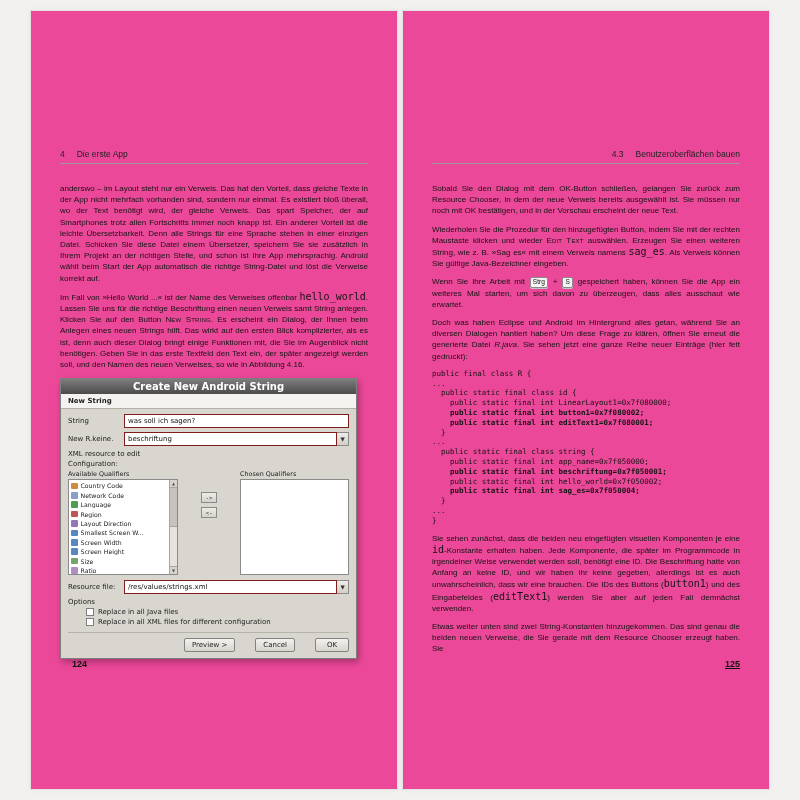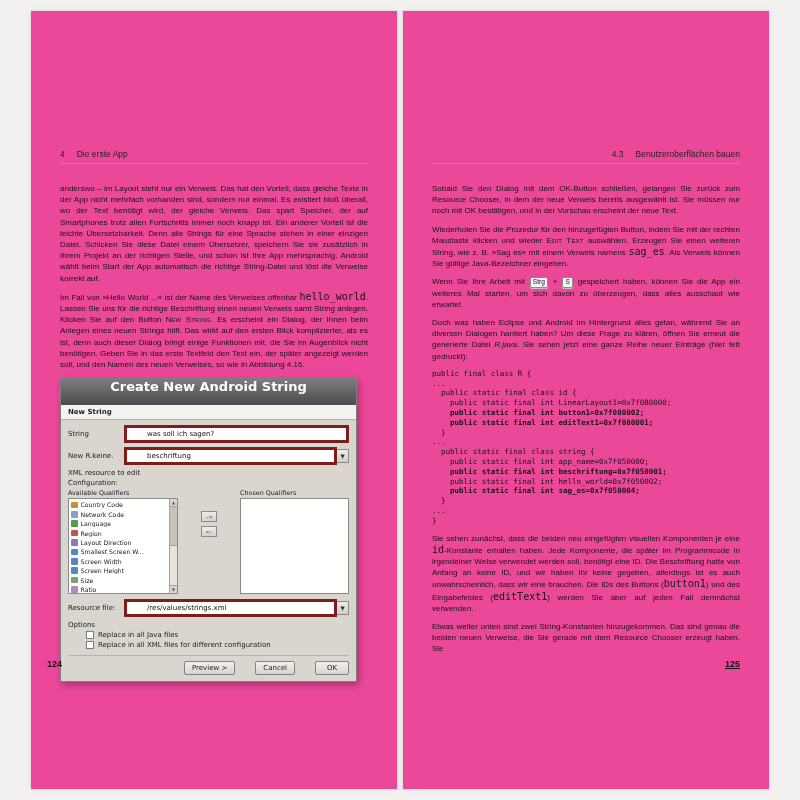--- a/index.html
+++ b/index.html
@@ -33,43 +33,43 @@
     display:inline-block;border:1px solid #8a8a8a;border-radius:2px;padding:0 2px;
     font-size:6.6px;line-height:8.2px;background:#f6f6f6;box-shadow:0 1px 0 #c2c2c2;
     margin:0 1px;vertical-align:baseline;
   }
 
   .code-block{margin:4px 0 7px 0;font-family:"DejaVu Sans Mono",monospace;font-size:7.5px;line-height:9.8px;color:#141414;}
   .code-line{white-space:pre;}
   .code-bold{font-weight:bold;}
 
   .page-number{position:absolute;top:648px;font-size:9px;font-weight:bold;color:#111;}
-  .pn-left{left:16px;}
+  .pn-left{left:41px;}
   .pn-right{right:29px;text-decoration:underline;}
 
   
   .dialog{
     width:297px;margin:8px 0 0 0;background:#d9d6cf;border:1px solid #7f7f7f;
     box-shadow:2px 3px 7px rgba(0,0,0,0.30);font-family:"DejaVu Sans",sans-serif;
     box-sizing:border-box;
   }
   .dlg-titlebar{
-    height:26px;background:linear-gradient(#7d7d7d,#4b4b4b);
-    color:#fff;text-align:center;font-size:13px;font-weight:bold;line-height:15px;
+    height:15px;background:linear-gradient(#7d7d7d,#4b4b4b);
+    color:#fff;text-align:center;font-size:10px;font-weight:bold;line-height:15px;
   }
   .dlg-banner{
     background:#f4f3f0;border-bottom:1px solid #b3b0a9;
     padding:3px 7px;font-size:7px;font-weight:bold;color:#222;
   }
   .dlg-body{padding:5px 7px 6px 7px;}
   .dlg-row{display:flex;align-items:center;margin-bottom:4px;}
   .dlg-field-label{width:56px;font-size:7px;color:#222;flex-shrink:0;}
   .dlg-input{
-    flex:1;height:12px;background:#fff;border:3px solid #7f1d1d;
-    font-size:7px;line-height:12px;padding:0 20px;color:#111;
+    flex:1;height:12px;background:#fff;border:1px solid #7f1d1d;
+    font-size:7px;line-height:12px;padding:0 3px;color:#111;
     white-space:nowrap;overflow:hidden;
   }
   .combo-arrow{
     width:12px;height:14px;box-sizing:border-box;border:1px solid #8a8a8a;border-left:none;
     background:linear-gradient(#efede9,#d2cfc8);display:flex;align-items:center;justify-content:center;
     font-size:5.5px;color:#333;flex-shrink:0;
   }
   .dlg-section{font-size:7px;color:#222;margin:4px 0 2px 0;}
   .dlg-sub{font-size:7px;color:#222;margin:2px 0 2px 0;}
 

